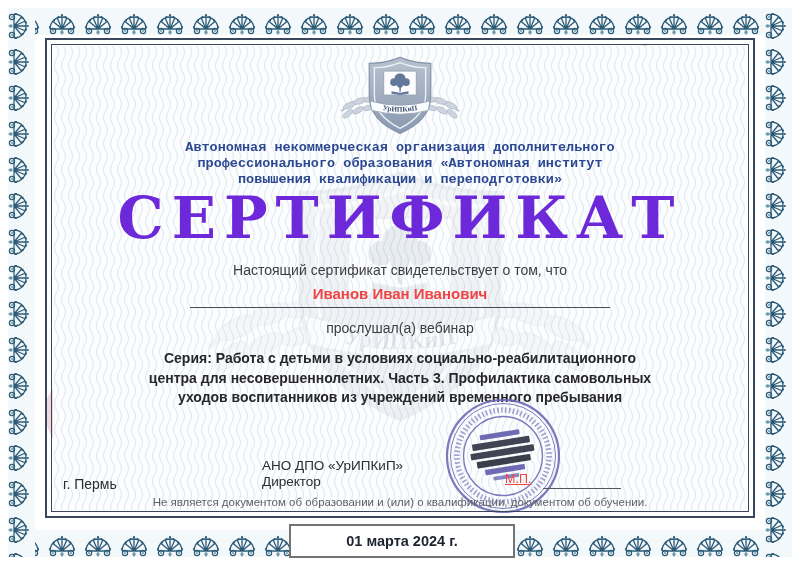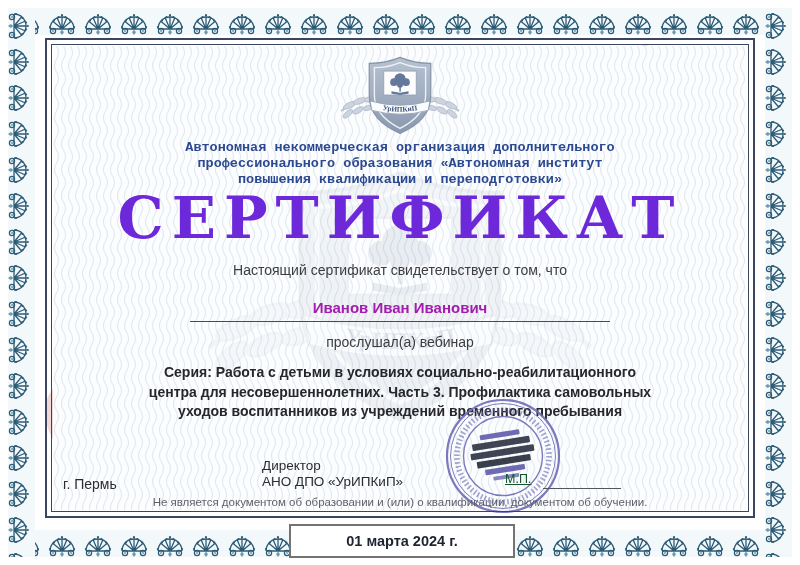--- a/index.html
+++ b/index.html
@@ -34,31 +34,31 @@
            text-align:center;}
   .waves-bg{position:absolute;left:0;top:0;width:100%;height:100%;}
   .crest-watermark{position:absolute;left:50%;margin-left:-235px;top:116px;opacity:.12;}
 
   .stack{position:relative;padding-top:8px;}
   .org-line{font-family:Liberation Mono, monospace;font-weight:bold;font-size:13.5px;
             line-height:16px;color:#2b4890;}
   .cert-title{font-family:"DejaVu Serif",serif;font-weight:bold;font-size:58px;
               line-height:60px;letter-spacing:8px;color:#6d28d9;margin-top:0;}
   .intro{margin-top:14px;font-size:14px;line-height:16px;color:#3c3c42;}
-  .recipient{margin-top:22px;font-size:15px;line-height:16px;font-weight:bold;color:#a21caf;}
+  .recipient{margin-top:8px;font-size:15px;line-height:16px;font-weight:bold;color:#ef4444;}
   .name-rule{width:420px;margin:5px auto 0;border-top:1px solid #4a4a52;height:0;}
   .action{margin-top:12px;font-size:14px;line-height:16px;color:#3c3c42;}
   .course{margin-top:13px;}
   .course-line{font-size:14px;line-height:19.5px;font-weight:bold;color:#26262b;}
 
   .stamp{position:absolute;left:390px;top:350px;width:120px;height:120px;opacity:.88;}
   .city{position:absolute;left:10px;top:430px;font-size:14px;color:#2b2b30;}
   .director{position:absolute;left:209px;top:412px;text-align:left;font-size:13.5px;
             line-height:15.5px;color:#2b2b30;}
-  .mp{position:absolute;left:452px;top:426px;font-size:12.5px;color:#14532d;text-decoration:underline;}
+  .mp{position:absolute;left:452px;top:426px;font-size:12.5px;color:#ef4444;text-decoration:underline;}
   .sig-line{position:absolute;left:490px;top:442px;width:78px;border-top:1.5px solid #55555c;height:0;}
   .disclaimer{position:absolute;left:0;right:0;top:450px;font-size:11.5px;color:#5f5f6a;}
 
   .date-box{position:absolute;left:50%;margin-left:-111px;top:524px;width:222px;height:30px;
             background:#ffffff;border:2px solid #737373;z-index:6;text-align:center;
             line-height:30px;font-size:14.5px;font-weight:bold;color:#1c2430;}
 
   .defs-hidden{position:absolute;width:0;height:0;overflow:hidden;}
 </style>
 </head>
@@ -227,22 +227,22 @@
         <rect x="28" y="53" width="64" height="6.5" rx="1" fill="#262c3c"></rect>
         <rect x="33" y="62" width="54" height="6.5" rx="1" fill="#1f2533"></rect>
         <rect x="40" y="71" width="40" height="5.5" rx="1" fill="#5b58aa"></rect>
         <rect x="47" y="79" width="26" height="4" rx="1" fill="#5b58aa" opacity=".8"></rect>
       </g>
     </svg>
 
     <div class="city">г. Пермь</div>
 
     <div class="director">
+      <div>АНО ДПО «УрИПКиП»</div>
       <div>Директор</div>
-      <div>АНО ДПО «УрИПКиП»</div>
     </div>
 
     <div class="mp">М.П.</div>
     <div class="sig-line"></div>
 
     <div class="disclaimer">Не является документом об образовании и (или) о квалификации, документом об обучении.</div>
   </div>
 
   <div class="date-box">01 марта 2024 г.</div>
 

